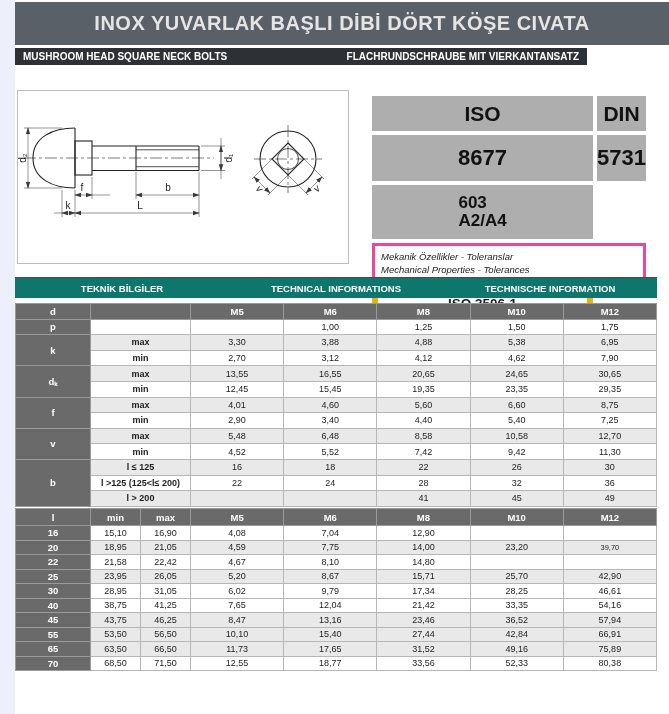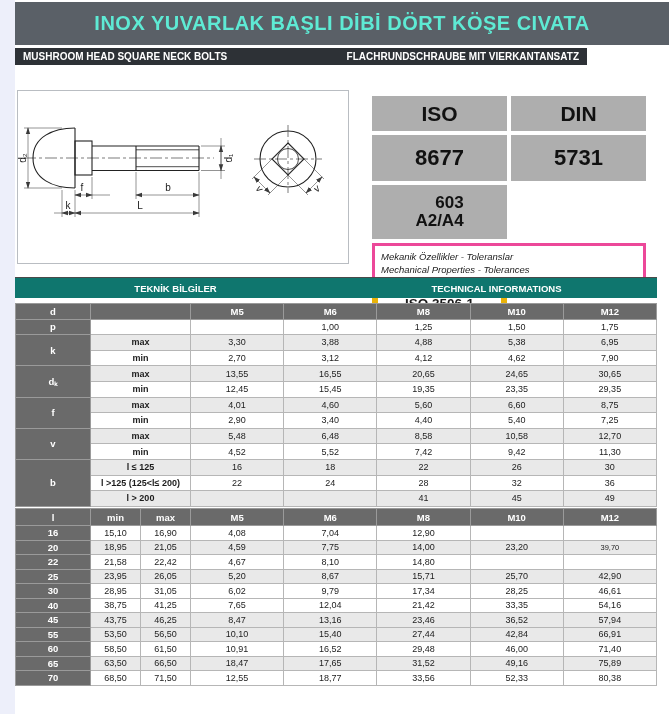--- a/index.html
+++ b/index.html
@@ -4,45 +4,45 @@
 <style>
   html,body{margin:0;padding:0}
   body{
     width:669px;height:714px;overflow:hidden;position:relative;
     background:#edeffa;font-family:"Liberation Sans",sans-serif;color:#1c1c1c;
   }
   .content{position:absolute;left:15px;top:0;width:654px;height:714px;background:#ffffff}
 
   
   .title-bar{position:absolute;left:0;top:2px;width:654px;height:43px;background:#5a6067;
-    color:#5eead4;display:flex;align-items:center;justify-content:center;
+    color:#e5e5e5;display:flex;align-items:center;justify-content:center;
     font-size:20px;font-weight:bold;letter-spacing:.5px}
   .subtitle-bar{position:absolute;left:0;top:48px;width:572px;height:17px;background:#2d3136;
     color:#fff;display:flex;align-items:center;justify-content:space-between;
     font-size:10px;font-weight:bold;padding:0 8px;box-sizing:border-box}
 
   
   .drawing-box{position:absolute;left:2px;top:90px;width:330px;height:172px;
     border:1px solid #b9bdc2;background:#fff}
   .drawing-box svg{display:block;width:330px;height:172px}
   .mline{stroke:#222;stroke-width:1.1;fill:none}
   .tline{stroke:#222;stroke-width:.8;fill:none}
   .cline{stroke:#444;stroke-width:.7;fill:none;stroke-dasharray:12 3 3 3}
   .dline{stroke:#3a3a3a;stroke-width:.55;fill:none}
   .dtxt{font-size:10px;fill:#222}
   .dtxti{font-size:10px;font-style:italic;fill:#222}
 
   
   .standards{position:absolute;left:357px;top:96px;width:274px;display:grid;
-    grid-template-columns:1fr 1fr;grid-template-rows:35px 46px 54px;gap:4px}
+    grid-template-columns:1fr;grid-template-rows:35px 46px 54px;gap:4px}
   .std-cell{background:#aeaeae;display:flex;align-items:center;justify-content:center;
     font-weight:bold;color:#111}
   .std-org{font-size:21px}
   .std-num{font-size:22px}
-  .std-num2{font-size:17px;line-height:1.05;text-align:right}
+  .std-num2{font-size:17px;line-height:1.05;text-align:left}
   .std-notes{grid-column:1/3;background:#fff;border:3px solid #ec4899;
     font-style:italic;font-size:9.5px;line-height:1.35;padding:5px 6px;box-sizing:border-box;color:#222}
   .std-refs{background:#fff;border:6px solid #eab308;display:flex;flex-direction:column;
     align-items:center;justify-content:center;font-weight:bold;font-size:13.5px;line-height:1.35}
 
   
   .section-bar{position:absolute;left:0;top:277px;width:642px;height:20px;background:#0f766e;
     display:flex;color:#fff;font-weight:bold;font-size:9.5px;border-top:1px solid #4a4a4a}
   .section-bar span{flex:1;display:flex;align-items:center;justify-content:center}
 
@@ -155,20 +155,21 @@
     </div>
     <div class="std-refs">
       <div>ISO 3506-1</div>
       <div>ISO 4759-1</div>
     </div>
   </div>
 
   <div class="section-bar">
     <span>TEKNİK BİLGİLER</span>
     <span>TECHNICAL INFORMATIONS</span>
+    <span>TECHNISCHE INFORMATION</span>
   </div>
 
   <table class="t1">
     <colgroup>
         <col style="width:75px">
         <col style="width:100px">
         <col>
         <col>
         <col>
         <col>
@@ -384,35 +385,25 @@
     <tr class="stripe">
       <td class="dark">55</td>
       <td>53,50</td>
       <td>56,50</td>
       <td>10,10</td>
       <td>15,40</td>
       <td>27,44</td>
       <td>42,84</td>
       <td>66,91</td>
     </tr>
-    <tr>
-      <td class="dark">60</td>
-      <td>58,50</td>
-      <td>61,50</td>
-      <td>10,91</td>
-      <td>16,52</td>
-      <td>29,48</td>
-      <td>46,00</td>
-      <td>71,40</td>
-    </tr>
     <tr class="stripe">
       <td class="dark">65</td>
       <td>63,50</td>
       <td>66,50</td>
-      <td>18,47</td>
+      <td>11,73</td>
       <td>17,65</td>
       <td>31,52</td>
       <td>49,16</td>
       <td>75,89</td>
     </tr>
     <tr>
       <td class="dark">70</td>
       <td>68,50</td>
       <td>71,50</td>
       <td>12,55</td>

